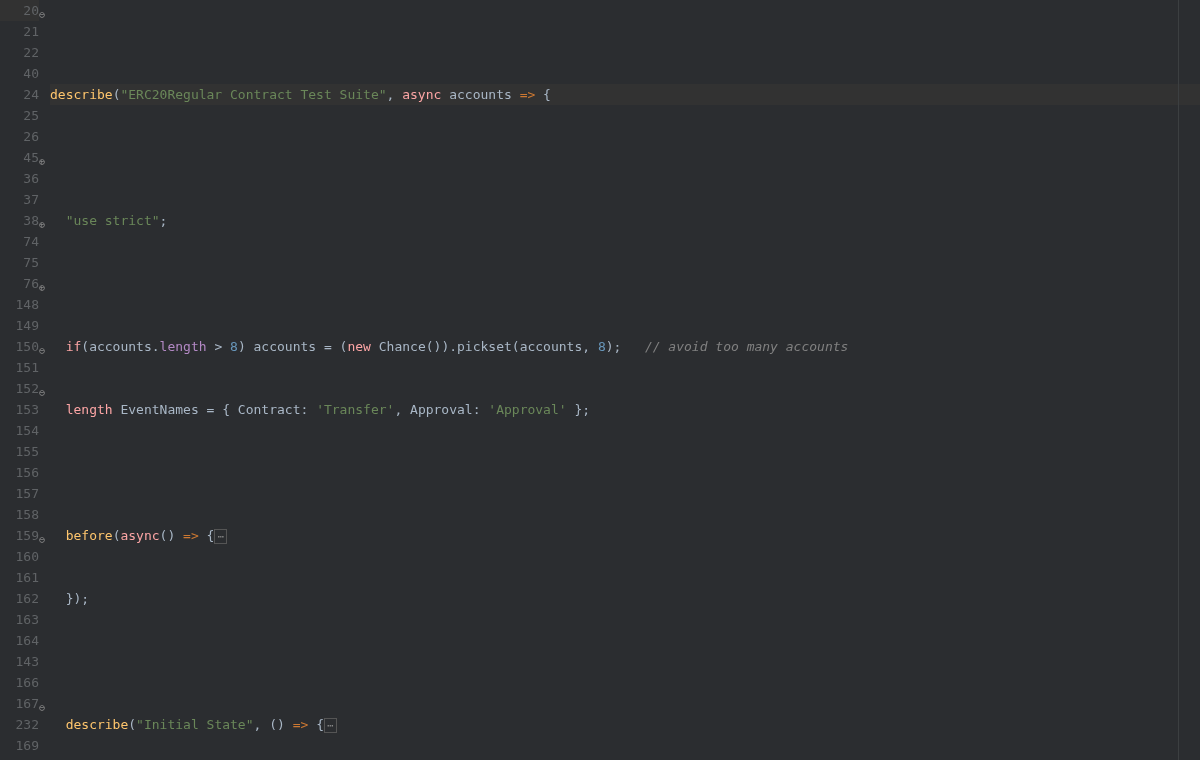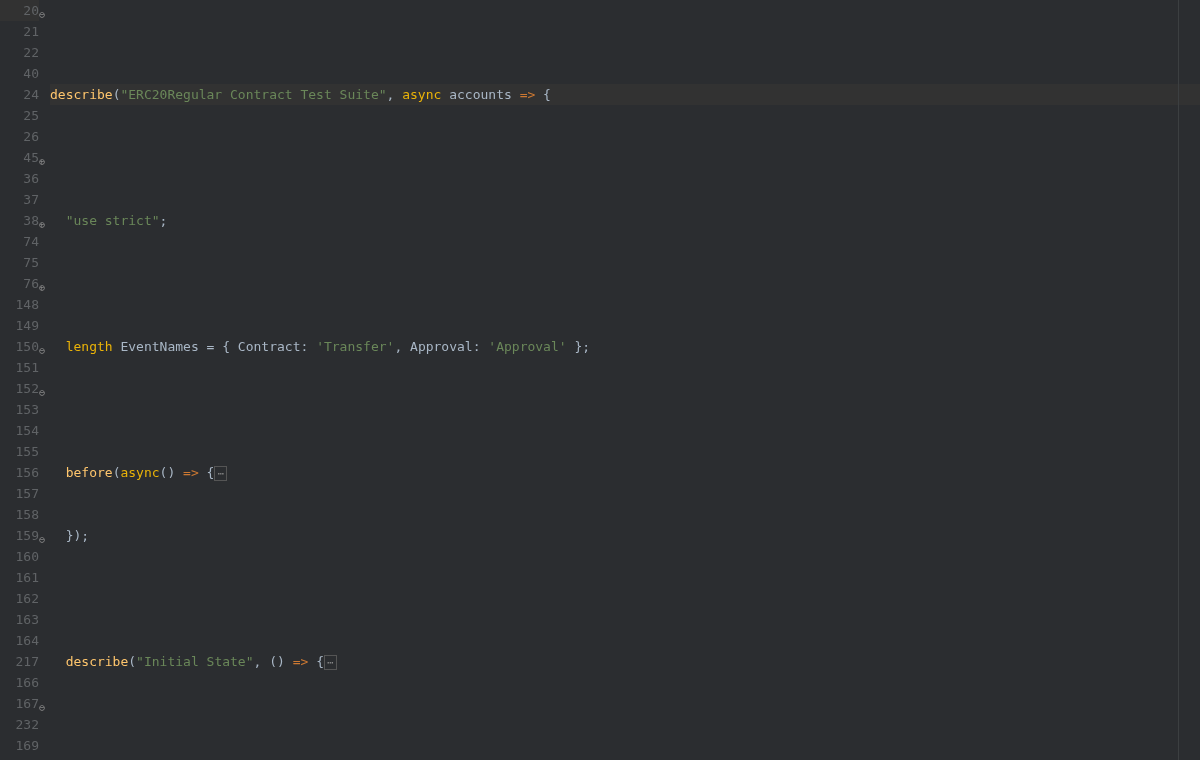--- a/index.html
+++ b/index.html
@@ -40,21 +40,21 @@
     color: #888;
   }
   .code {
     flex: 1;
     padding-left: 4px;
     white-space: pre;
     position: relative;
   }
   .code .line { height: 21px; }
   .hl-top { background: #323232; }
-  .kw  { color: #eab308; }
+  .kw  { color: #fca5a5; }
   .str { color: #6a8759; }           
   .num { color: #6897bb; }           
   .fn  { color: #ffc66d; }           
   .prop{ color: #b389c5; }           
   .cm  { color: #808080; font-style: italic; }
   .arrow{ color: #cc7832; }
   .pn  { color: #a9b7c6; }
   .foldbox {
     display: inline-block;
     border: 1px solid #555;
@@ -101,36 +101,37 @@
     <div class="ln"><span>155</span></div>
     <div class="ln"><span>156</span></div>
     <div class="ln"><span>157</span></div>
     <div class="ln"><span>158</span></div>
     <div class="ln"><span>159</span><span class="fold">⊖</span></div>
     <div class="ln"><span>160</span></div>
     <div class="ln"><span>161</span></div>
     <div class="ln"><span>162</span></div>
     <div class="ln"><span>163</span></div>
     <div class="ln"><span>164</span></div>
-    <div class="ln"><span>217</span></div>
+    <div class="ln"><span>143</span></div>
     <div class="ln"><span>166</span></div>
     <div class="ln"><span>167</span><span class="fold">⊖</span></div>
     <div class="ln"><span>232</span></div>
     <div class="ln"><span>169</span></div>
     <div class="ln"><span>170</span></div>
 
   </div>
 
   <div class="code">
     <div class="right-margin"></div>
 
     <div class="line hl-top"><span class="fn">describe</span><span class="pn">(</span><span class="str">"ERC20Regular Contract Test Suite"</span><span class="pn">, </span><span class="kw">async</span><span> accounts </span><span class="arrow">=&gt;</span><span> {</span></div>
     <div class="line"></div>
     <div class="line">  <span class="str">"use strict"</span><span>;</span></div>
     <div class="line"></div>
+    <div class="line">  <span class="kw">if</span><span>(accounts.</span><span class="prop">length</span><span> &gt; </span><span class="num">8</span><span>) accounts = (</span><span class="kw">new</span><span> Chance()).pickset(accounts, </span><span class="num">8</span><span>);</span>   <span class="cm">// avoid too many accounts</span></div>
     <div class="line">  <span class="kw">length</span><span> EventNames = { Contract: </span><span class="str">'Transfer'</span><span>, Approval: </span><span class="str">'Approval'</span><span> };</span></div>
     <div class="line"></div>
     <div class="line">  <span class="fn">before</span><span>(</span><span class="kw">async</span><span>() </span><span class="arrow">=&gt;</span><span> {</span><span class="foldbox">⋯</span></div>
     <div class="line">  <span>});</span></div>
     <div class="line"></div>
     <div class="line">  <span class="fn">describe</span><span>(</span><span class="str">"Initial State"</span><span>, () </span><span class="arrow">=&gt;</span><span> {</span><span class="foldbox">⋯</span></div>
     
     
     
     

